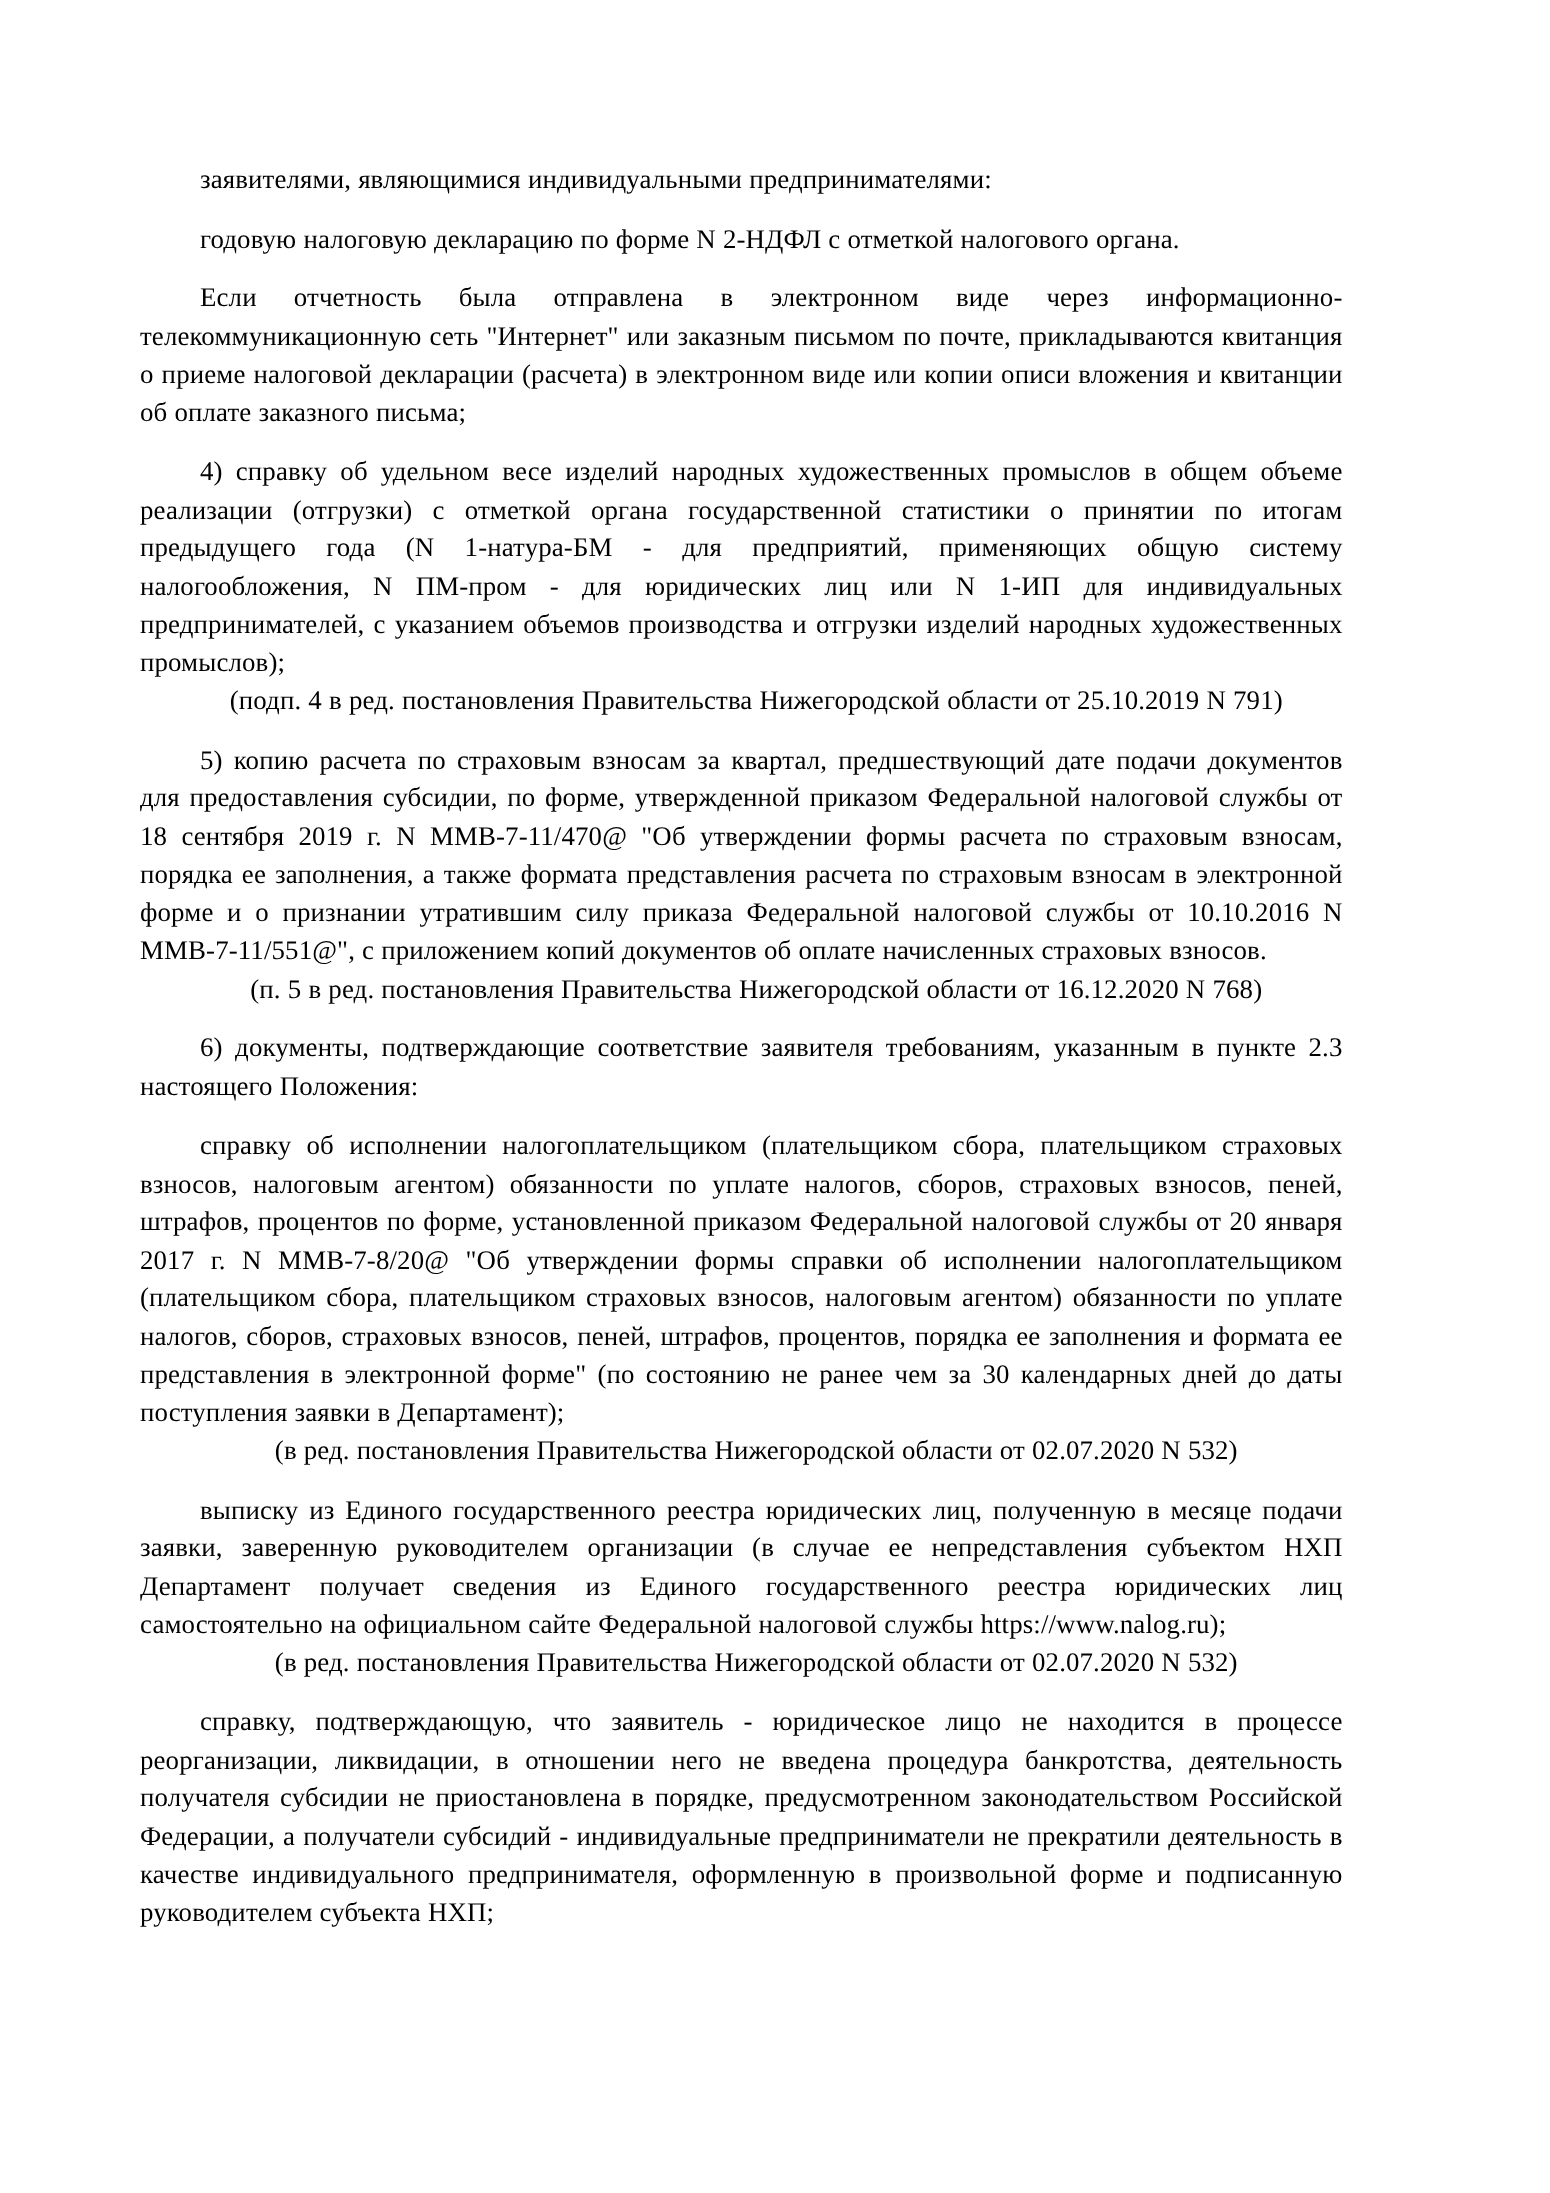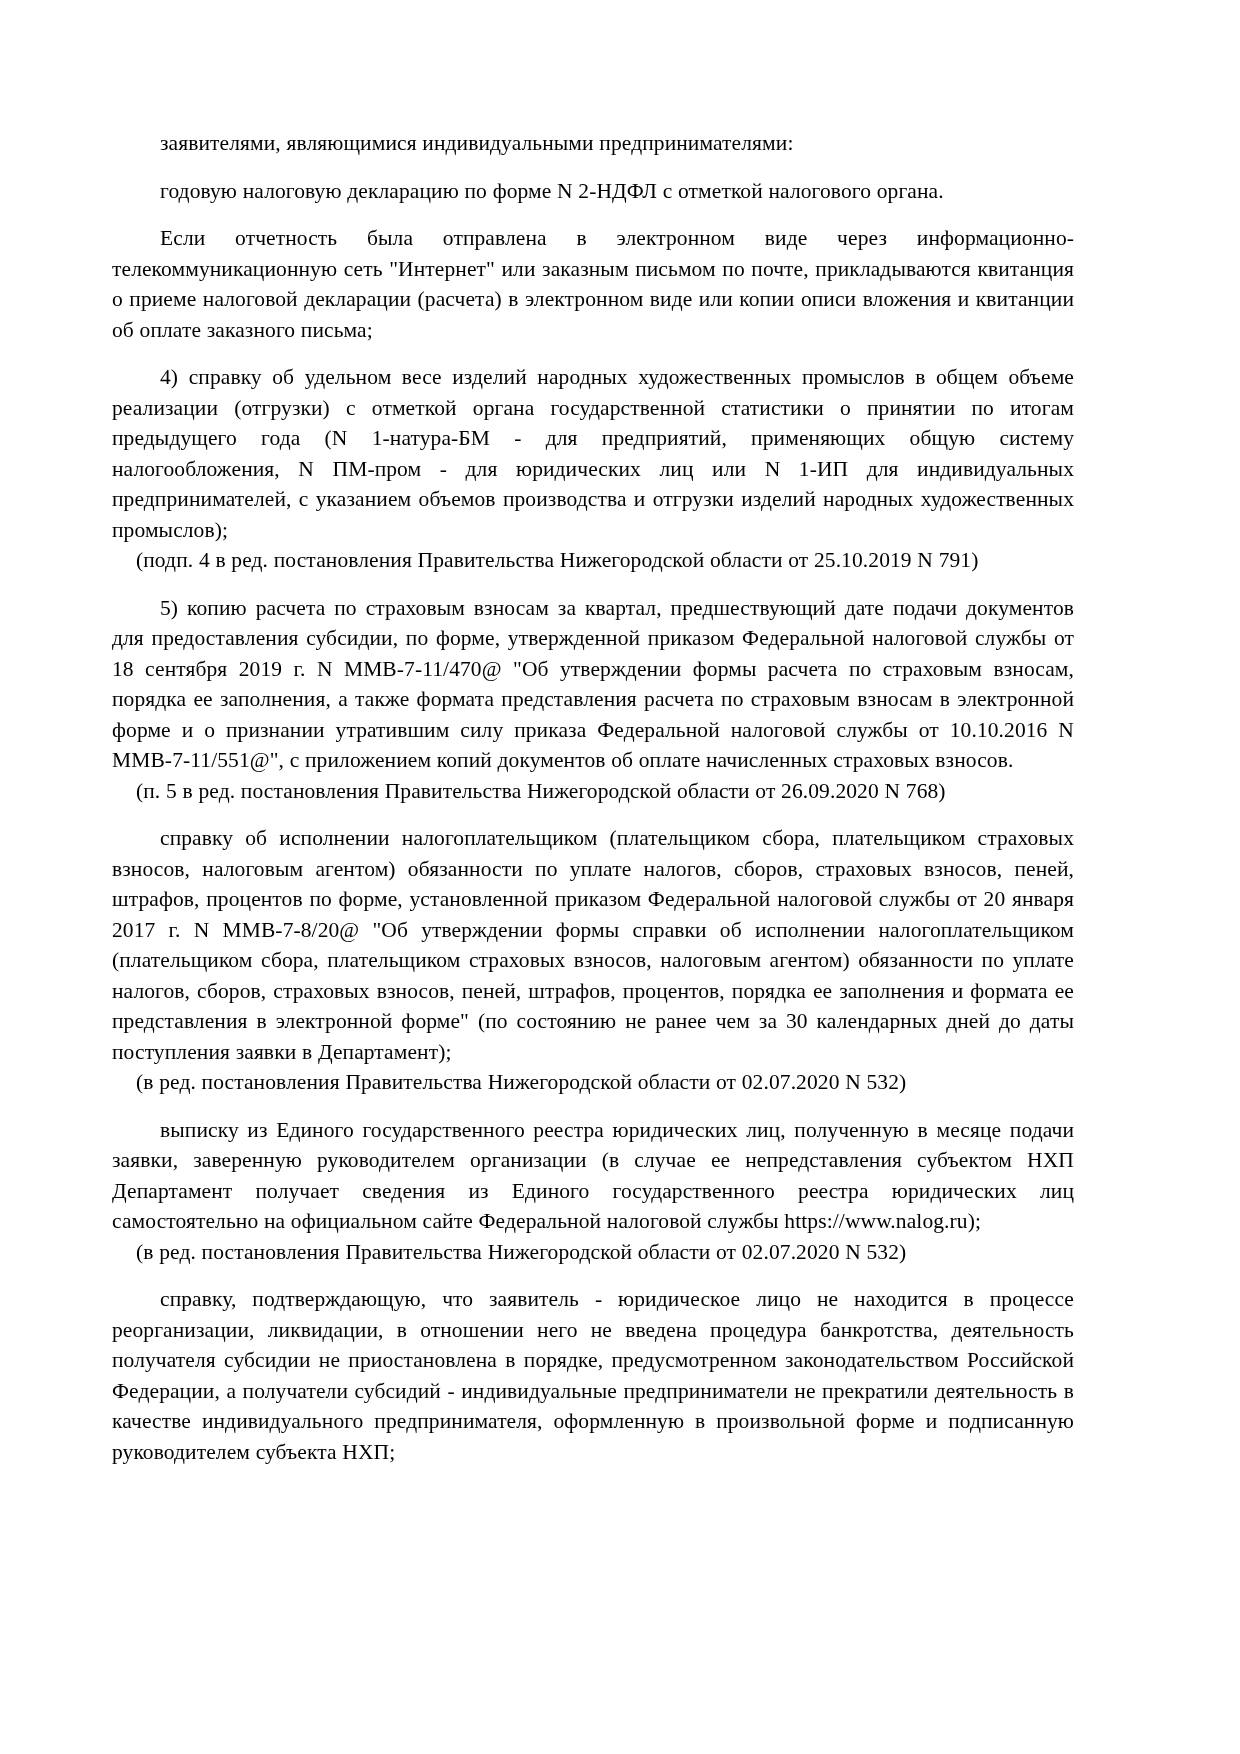--- a/index.html
+++ b/index.html
@@ -36,21 +36,21 @@
     letter-spacing: 0.1px;
     word-spacing: 0.2px;
   }
   
   .para.indent {
     text-indent: 48px;
   }
   
   .para.note {
     margin-top: -17px;
-    text-align: left;
+    text-align: center;
     text-indent: 0;
     margin-left: 24px;
   }
   
   .para {
     -webkit-hyphens: none;
     hyphens: none;
   }
 </style>
 </head>
@@ -64,22 +64,23 @@
     <p class="para indent">годовую налоговую декларацию по форме N 2-НДФЛ с отметкой налогового органа.</p>
 
     <p class="para indent">Если отчетность была отправлена в электронном виде через информационно-телекоммуникационную сеть "Интернет" или заказным письмом по почте, прикладываются квитанция о приеме налоговой декларации (расчета) в электронном виде или копии описи вложения и квитанции об оплате заказного письма;</p>
 
     <p class="para indent">4) справку об удельном весе изделий народных художественных промыслов в общем объеме реализации (отгрузки) с отметкой органа государственной статистики о принятии по итогам предыдущего года (N 1-натура-БМ - для предприятий, применяющих общую систему налогообложения, N ПМ-пром - для юридических лиц или N 1-ИП для индивидуальных предпринимателей, с указанием объемов производства и отгрузки изделий народных художественных промыслов);</p>
 
     <p class="para note">(подп. 4 в ред. постановления Правительства Нижегородской области от 25.10.2019 N 791)</p>
 
     <p class="para indent">5) копию расчета по страховым взносам за квартал, предшествующий дате подачи документов для предоставления субсидии, по форме, утвержденной приказом Федеральной налоговой службы от 18 сентября 2019 г. N ММВ-7-11/470@ "Об утверждении формы расчета по страховым взносам, порядка ее заполнения, а также формата представления расчета по страховым взносам в электронной форме и о признании утратившим силу приказа Федеральной налоговой службы от 10.10.2016 N ММВ-7-11/551@", с приложением копий документов об оплате начисленных страховых взносов.</p>
 
-    <p class="para note">(п. 5 в ред. постановления Правительства Нижегородской области от 26.09.2020 N 768)</p>
+    <p class="para note">(п. 5 в ред. постановления Правительства Нижегородской области от 16.12.2020 N 768)</p>
 
+    <p class="para indent">6) документы, подтверждающие соответствие заявителя требованиям, указанным в пункте 2.3 настоящего Положения:</p>
 
     <p class="para indent">справку об исполнении налогоплательщиком (плательщиком сбора, плательщиком страховых взносов, налоговым агентом) обязанности по уплате налогов, сборов, страховых взносов, пеней, штрафов, процентов по форме, установленной приказом Федеральной налоговой службы от 20 января 2017 г. N ММВ-7-8/20@ "Об утверждении формы справки об исполнении налогоплательщиком (плательщиком сбора, плательщиком страховых взносов, налоговым агентом) обязанности по уплате налогов, сборов, страховых взносов, пеней, штрафов, процентов, порядка ее заполнения и формата ее представления в электронной форме" (по состоянию не ранее чем за 30 календарных дней до даты поступления заявки в Департамент);</p>
 
     <p class="para note">(в ред. постановления Правительства Нижегородской области от 02.07.2020 N 532)</p>
 
     <p class="para indent">выписку из Единого государственного реестра юридических лиц, полученную в месяце подачи заявки, заверенную руководителем организации (в случае ее непредставления субъектом НХП Департамент получает сведения из Единого государственного реестра юридических лиц самостоятельно на официальном сайте Федеральной налоговой службы https://www.nalog.ru);</p>
 
     <p class="para note">(в ред. постановления Правительства Нижегородской области от 02.07.2020 N 532)</p>
 
     <p class="para indent">справку, подтверждающую, что заявитель - юридическое лицо не находится в процессе реорганизации, ликвидации, в отношении него не введена процедура банкротства, деятельность получателя субсидии не приостановлена в порядке, предусмотренном законодательством Российской Федерации, а получатели субсидий - индивидуальные предприниматели не прекратили деятельность в качестве индивидуального предпринимателя, оформленную в произвольной форме и подписанную руководителем субъекта НХП;</p>

